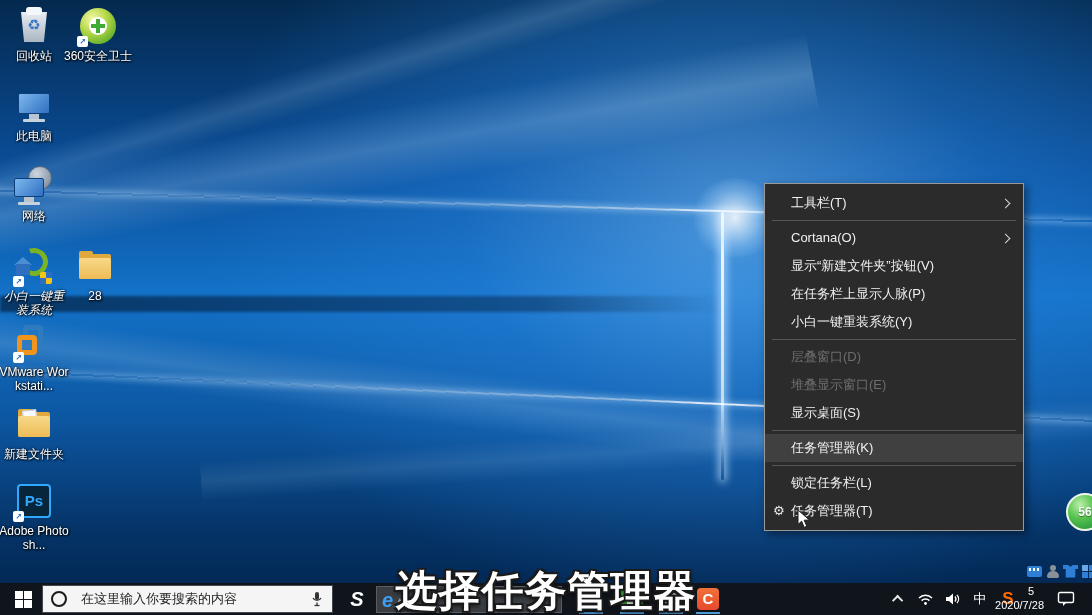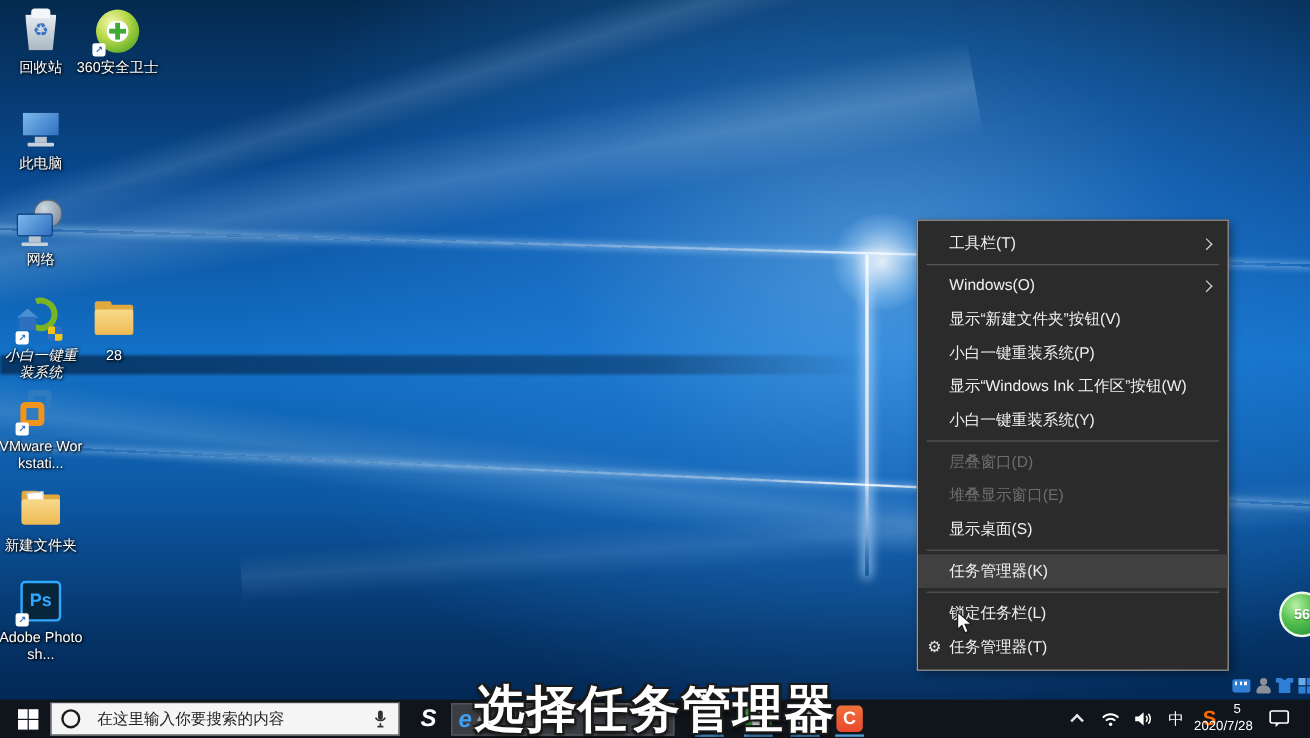--- a/index.html
+++ b/index.html
@@ -375,31 +375,28 @@
     </div>
   </div>
 
   <div class="ctx-menu">
     <div class="ctx-item">
       <span>工具栏(T)</span>
       <span class="sub-arrow"></span>
     </div>
     <div class="ctx-sep"></div>
     <div class="ctx-item">
-      <span>Windows(O)</span>
+      <span>Cortana(O)</span>
       <span class="sub-arrow"></span>
     </div>
     <div class="ctx-item">
       <span>显示“新建文件夹”按钮(V)</span>
     </div>
     <div class="ctx-item">
-      <span>小白一键重装系统(P)</span>
-    </div>
-    <div class="ctx-item">
-      <span>显示“Windows Ink 工作区”按钮(W)</span>
+      <span>在任务栏上显示人脉(P)</span>
     </div>
     <div class="ctx-item">
       <span>小白一键重装系统(Y)</span>
     </div>
     <div class="ctx-sep"></div>
     <div class="ctx-item disabled">
       <span>层叠窗口(D)</span>
     </div>
     <div class="ctx-item disabled">
       <span>堆叠显示窗口(E)</span>

